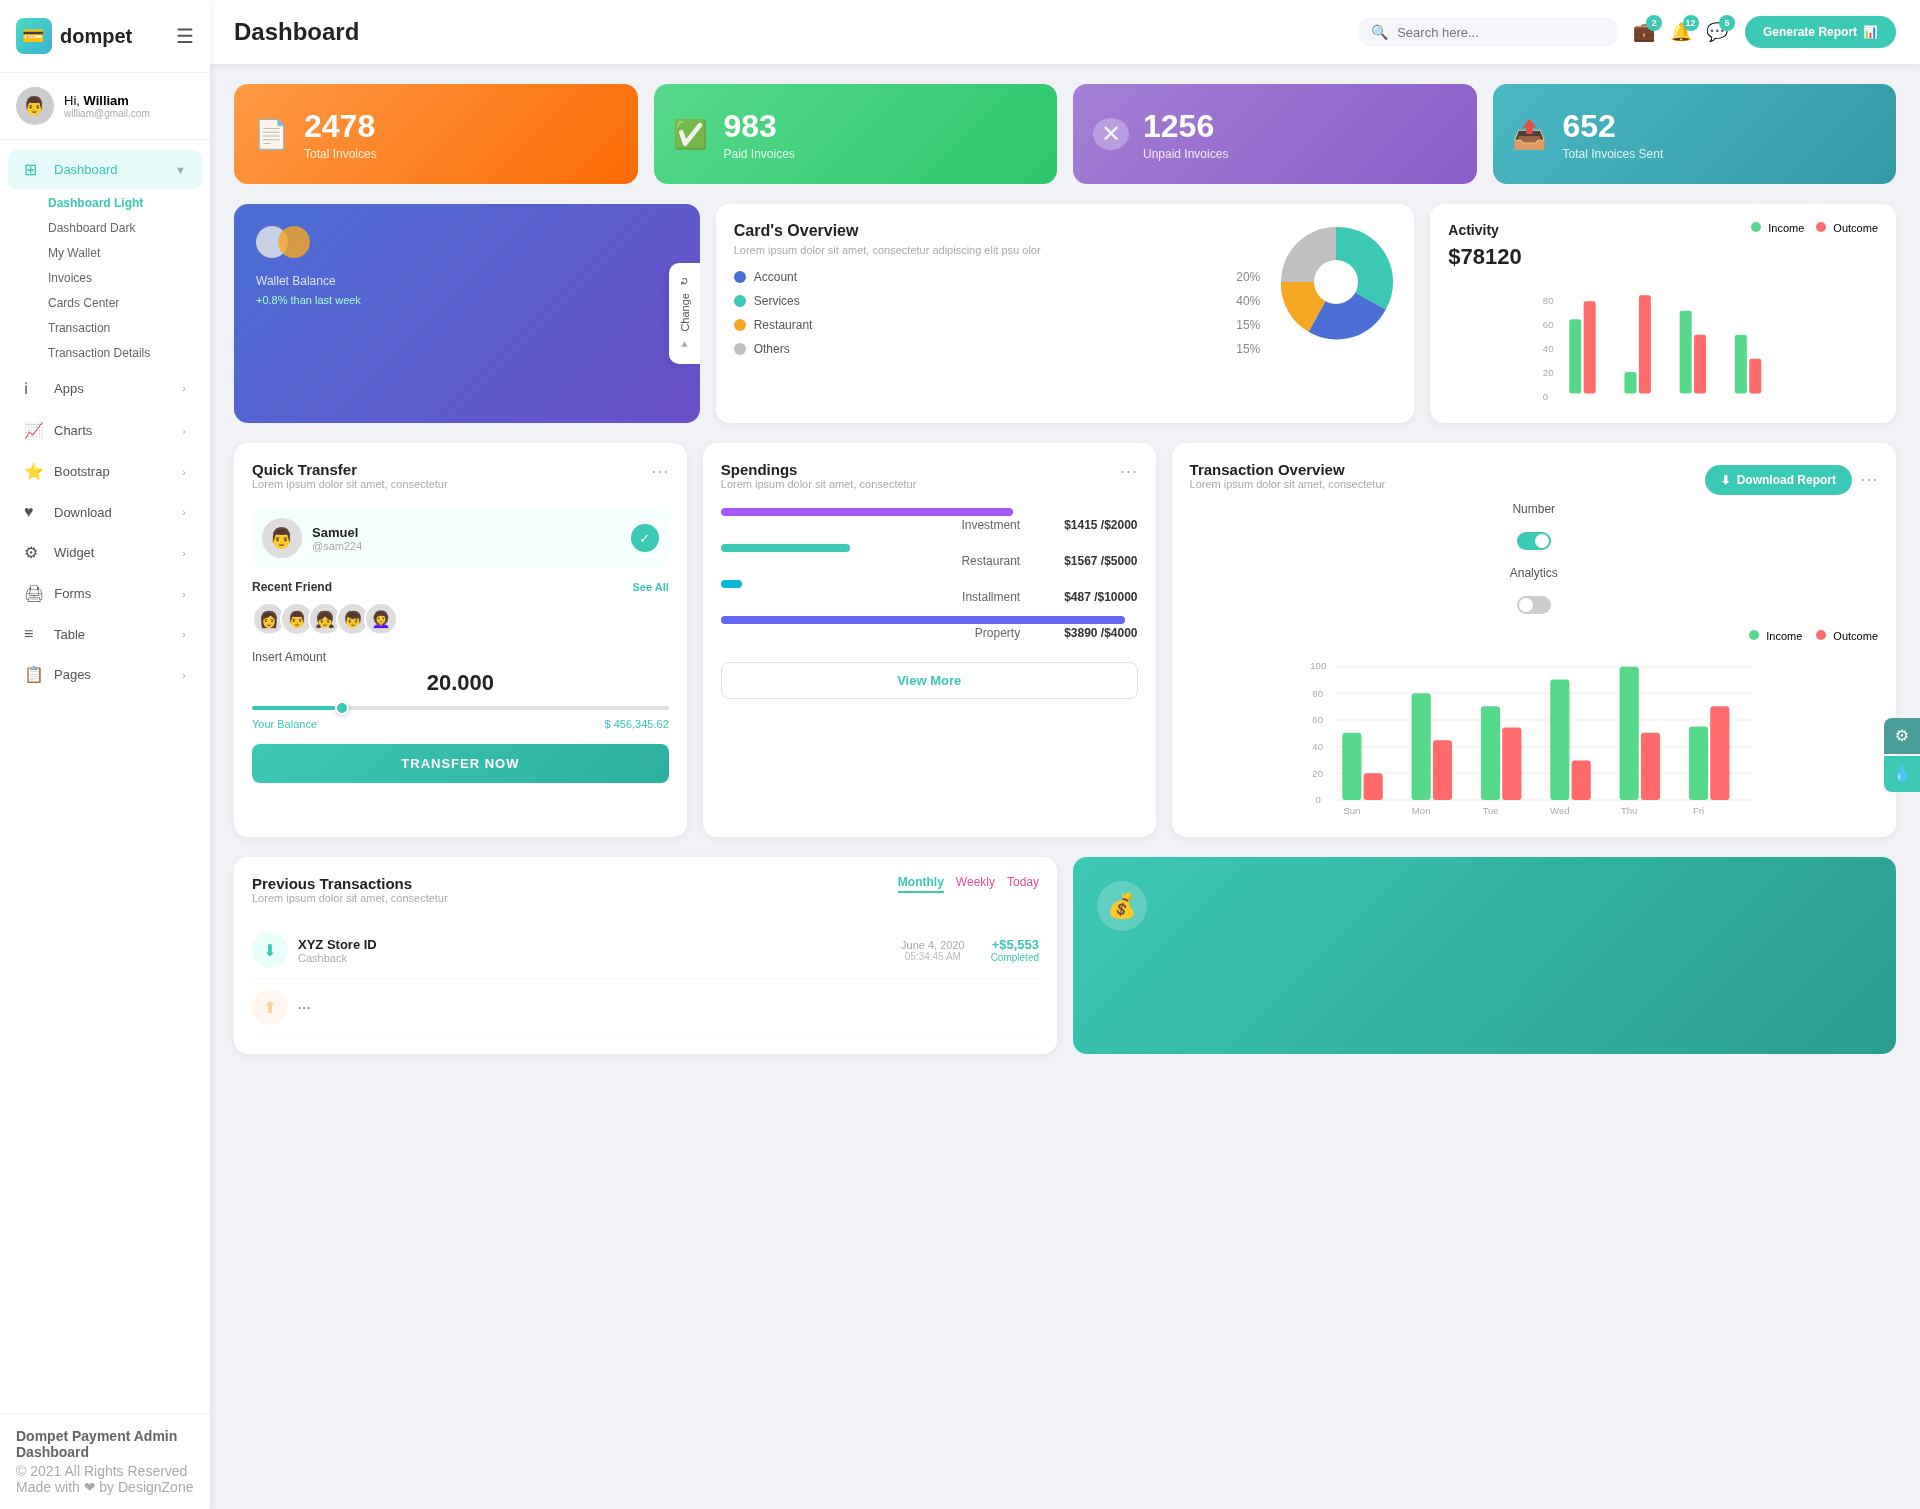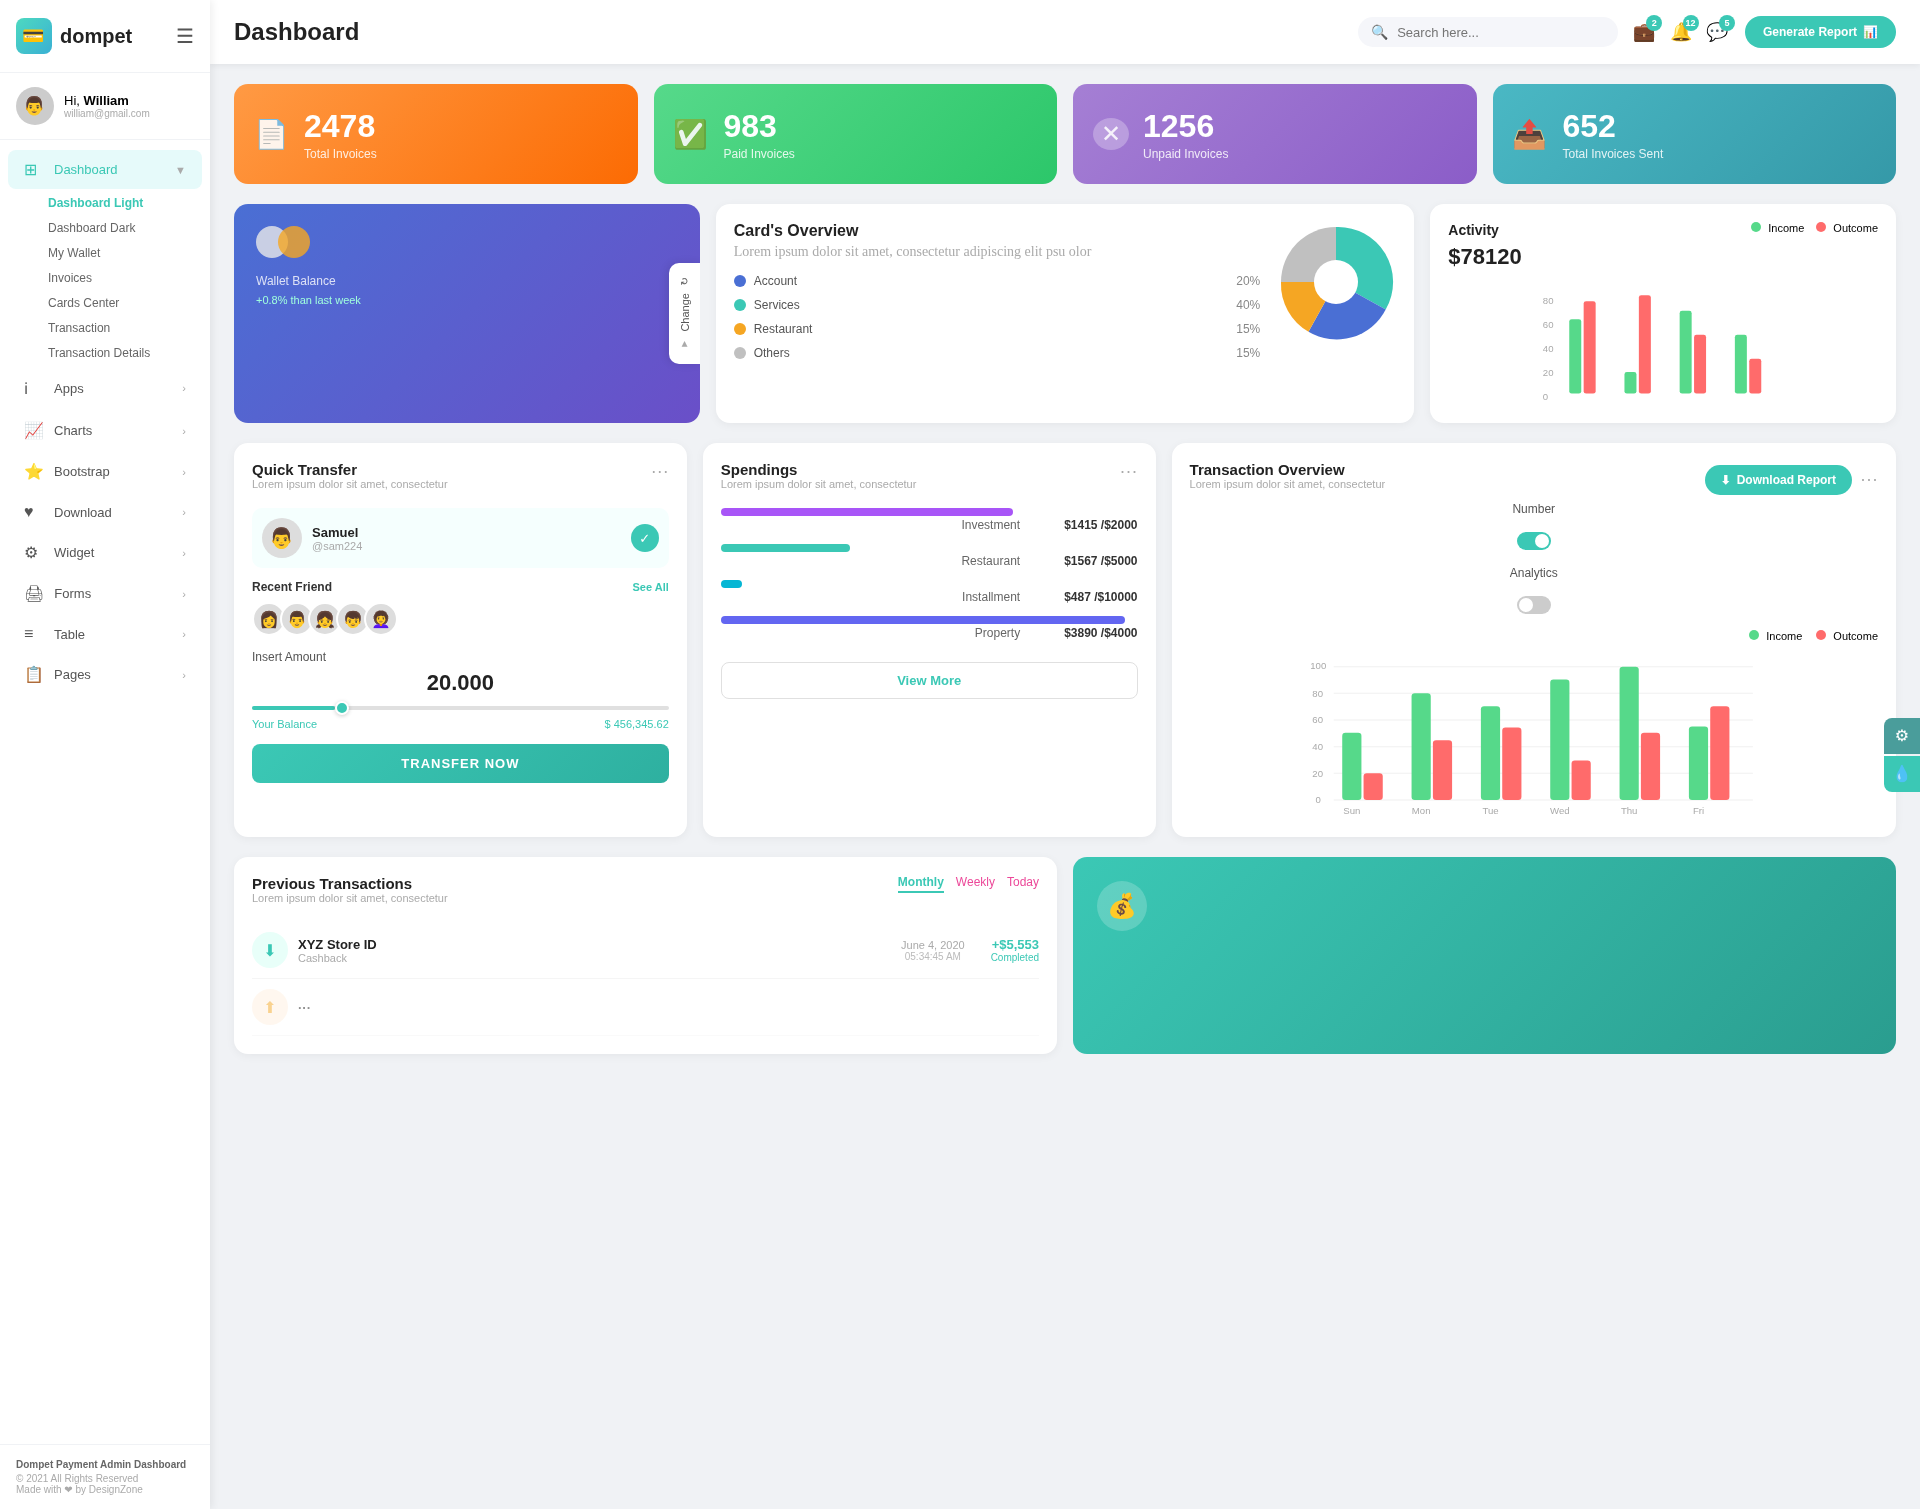--- a/index.html
+++ b/index.html
@@ -26,21 +26,21 @@
       border-radius: 8px; margin: 2px 8px; transition: background 0.2s;
     }
     .nav-item-main.active { background: #e6fafa; color: #3bc8b5; }
     .nav-item-main .nav-icon { font-size: 16px; min-width: 20px; }
     .nav-item-main .chevron { margin-left: auto; font-size: 11px; color: #aaa; }
 
     .sub-nav { padding-left: 32px; }
     .sub-nav-item { padding: 5px 16px; cursor: pointer; color: #666; font-size: 12px; border-radius: 6px; margin: 1px 0; }
     .sub-nav-item.active { color: #3bc8b5; font-weight: 600; }
 
-    .sidebar-footer { padding: 14px 16px; font-size: 10px; color: #aaa; border-top: 1px solid #f0f2f5; }
+    .sidebar-footer { padding: 14px 16px; font-size: 14px; color: #aaa; border-top: 1px solid #f0f2f5; }
     .sidebar-footer .company { font-weight: 600; color: #666; margin-bottom: 3px; }
 
     
     #main { flex: 1; display: flex; flex-direction: column; overflow: hidden; }
 
     
     #header {
       background: #fff; display: flex; align-items: center; padding: 0 24px;
       height: 64px; box-shadow: 0 2px 6px rgba(0,0,0,0.06); gap: 16px;
     }
@@ -102,21 +102,21 @@
       display: flex; flex-direction: column; align-items: center; gap: 8px;
       box-shadow: -2px 0 8px rgba(0,0,0,0.1); cursor: pointer;
     }
     .change-btn span { font-size: 10px; color: #555; writing-mode: vertical-rl; transform: rotate(180deg); }
     .change-icon { font-size: 16px; color: #3bc8b5; }
 
     
     .cards-overview-inner { display: flex; gap: 16px; }
     .overview-left { flex: 1; }
     .overview-title { font-size: 16px; font-weight: 700; color: #222; margin-bottom: 4px; }
-    .overview-subtitle { font-size: 14px; color: #aaa; margin-bottom: 14px; font-family: Liberation Serif, serif; }
+    .overview-subtitle { font-size: 11px; color: #aaa; margin-bottom: 14px; }
     .overview-item { display: flex; align-items: center; gap: 8px; margin-bottom: 10px; }
     .dot { width: 12px; height: 12px; border-radius: 50%; }
     .overview-item-label { flex: 1; font-size: 12px; color: #555; }
     .overview-item-pct { font-size: 12px; color: #888; }
     .pie-chart-container { width: 120px; height: 120px; flex-shrink: 0; }
 
     
     .activity-card { background: #fff; border-radius: 14px; padding: 18px; box-shadow: 0 2px 10px rgba(0,0,0,0.05); }
     .activity-header { display: flex; justify-content: space-between; align-items: flex-start; margin-bottom: 6px; }
     .activity-title { font-size: 14px; font-weight: 700; color: #222; }

